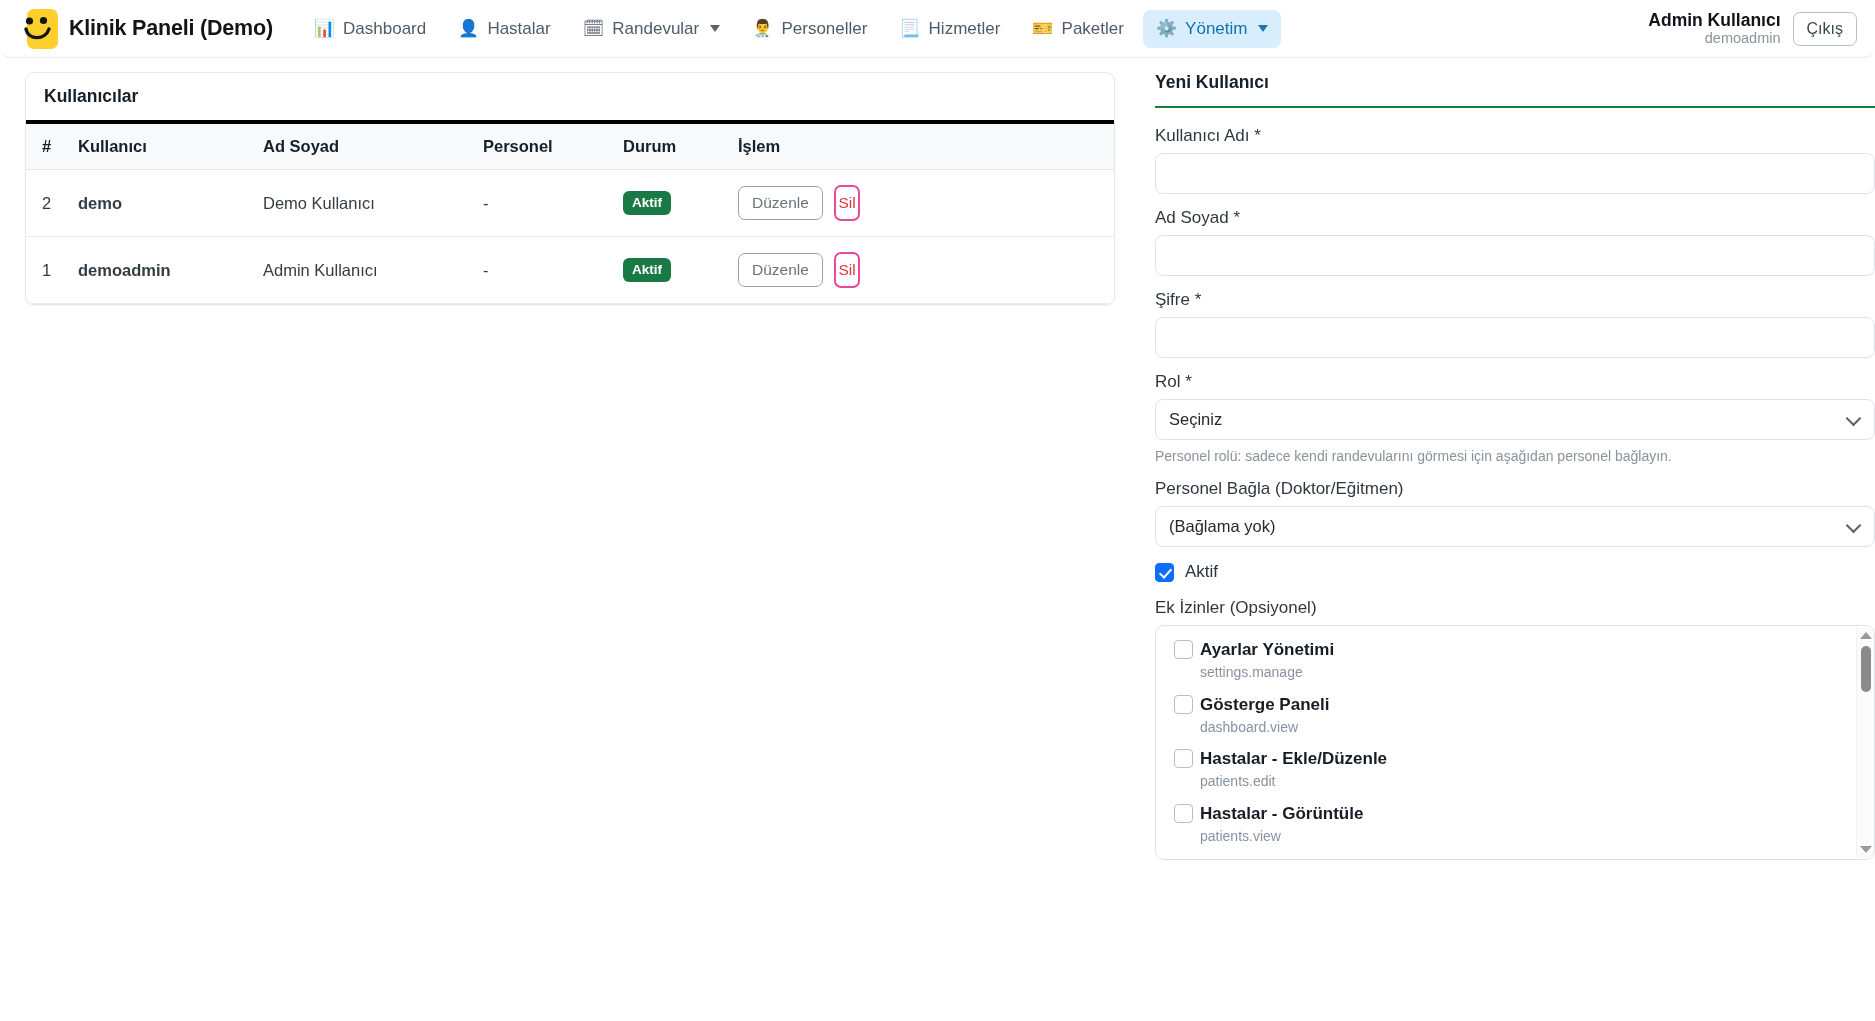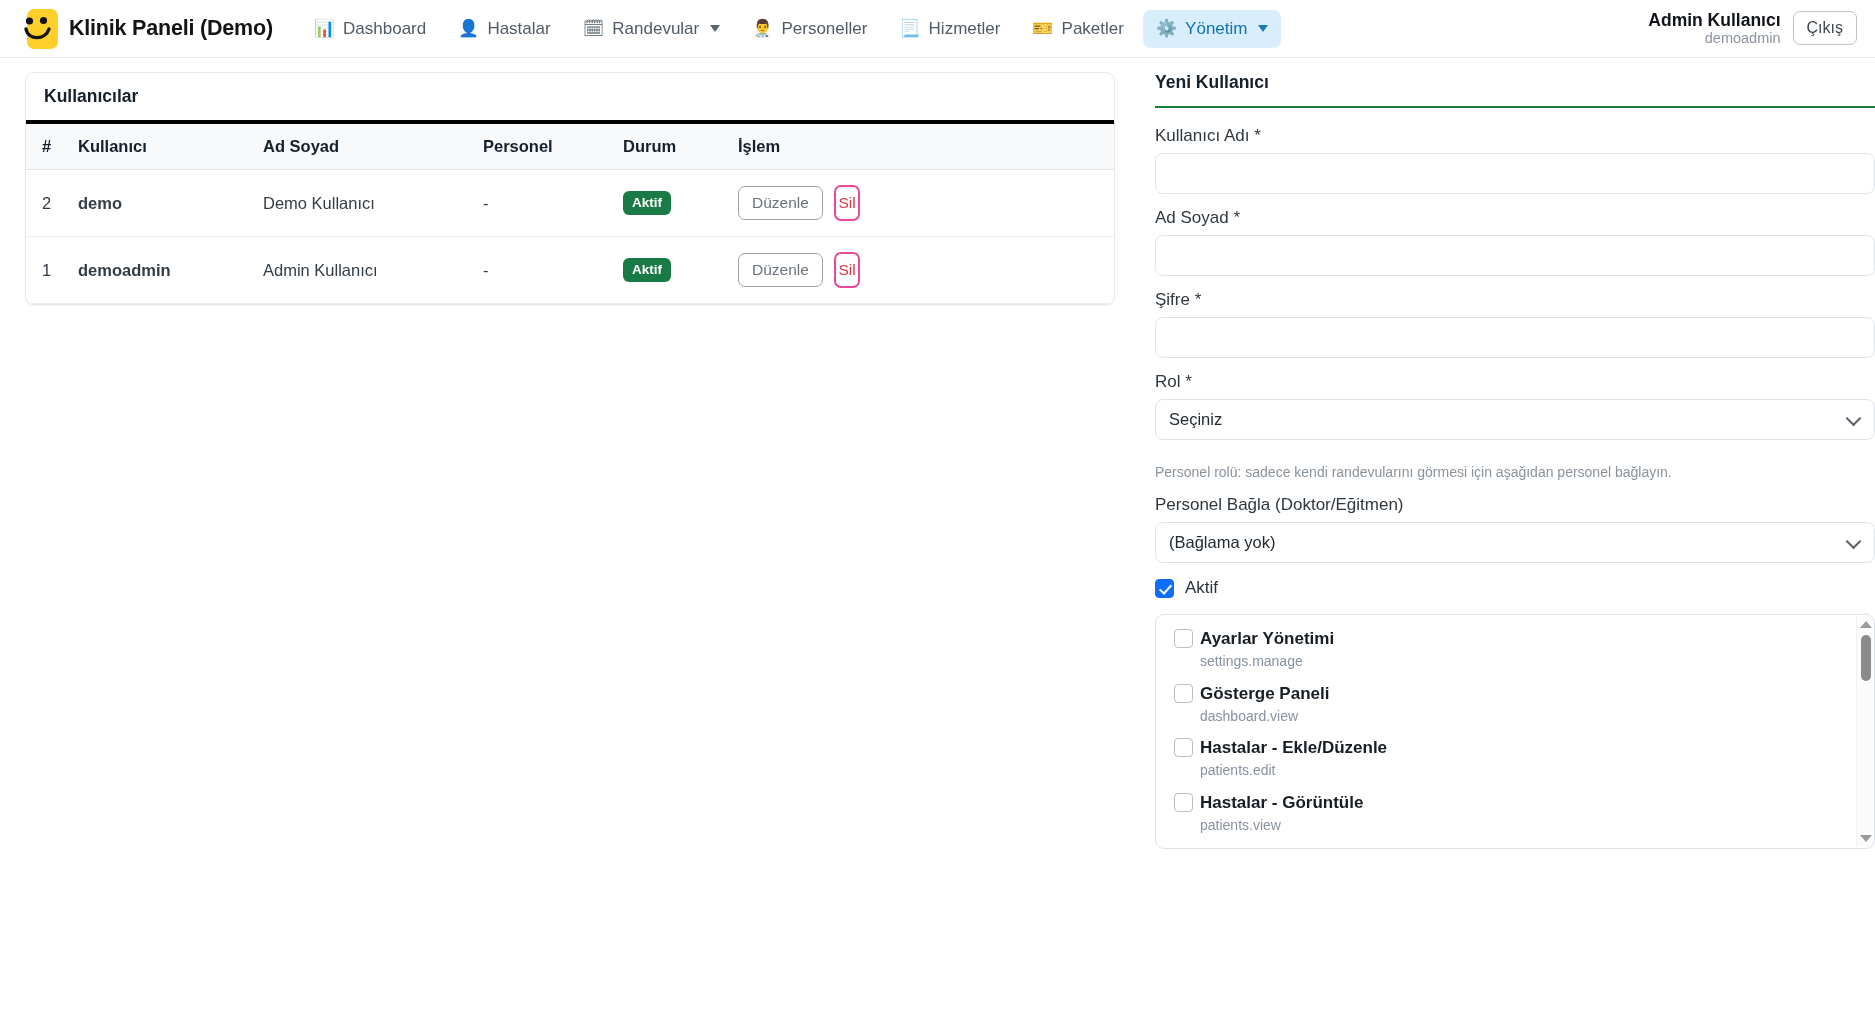--- a/index.html
+++ b/index.html
@@ -13,23 +13,23 @@
     color: #212529;
   }
 
   
   .navbar {
     height: 58px;
     width: 100%;
     background: #ffffff;
     border-bottom: 1px solid #e9ecef;
     display: flex;
-    align-items: center;
     padding: 0 14px 0 16px;
     position: relative;
+    border-radius: 11px;
   }
   .brand-wrap { display: flex; align-items: center; gap: 11px; flex: 0 0 auto; }
   .logo {
     width: 42px; height: 42px;
     position: relative;
     flex: 0 0 auto;
   }
   .logo .sq {
     position: absolute; right: 0; top: 1px;
     width: 31px; height: 40px;
@@ -221,21 +221,21 @@
     width: 11px; height: 11px;
     margin-top: -7px;
     border-right: 2px solid #596069;
     border-bottom: 2px solid #596069;
     transform: rotate(45deg);
     pointer-events: none;
   }
   .helper {
     font-size: 14px;
     color: #8a929b;
-    margin-top: 23px;
+    margin-top: 7px;
     margin-bottom: 12px;
     line-height: 1.3;
   }
   .check-row { display: flex; align-items: center; gap: 11px; margin: 15px 0 16px 0; }
   .cb {
     width: 19px; height: 19px;
     border-radius: 4px;
     border: 1px solid #b7bec6;
     background: #fff;
     flex: 0 0 auto;
@@ -434,20 +434,21 @@
         <div class="select" style="display:flex;align-items:center">(Bağlama yok)</div>
         <span class="select-chevron"></span>
       </div>
     </div>
 
     <div class="check-row">
       <span class="cb checked"></span>
       <span class="check-label">Aktif</span>
     </div>
 
+    <label class="field-label">Ek İzinler (Opsiyonel)</label>
 
     <div class="perm-box">
       <div class="perm-scroll">
         <div class="perm-item">
           <span class="cb"></span>
           <span class="perm-text">
             <span class="perm-name">Ayarlar Yönetimi</span>
             <div class="perm-code">settings.manage</div>
           </span>
         </div>

